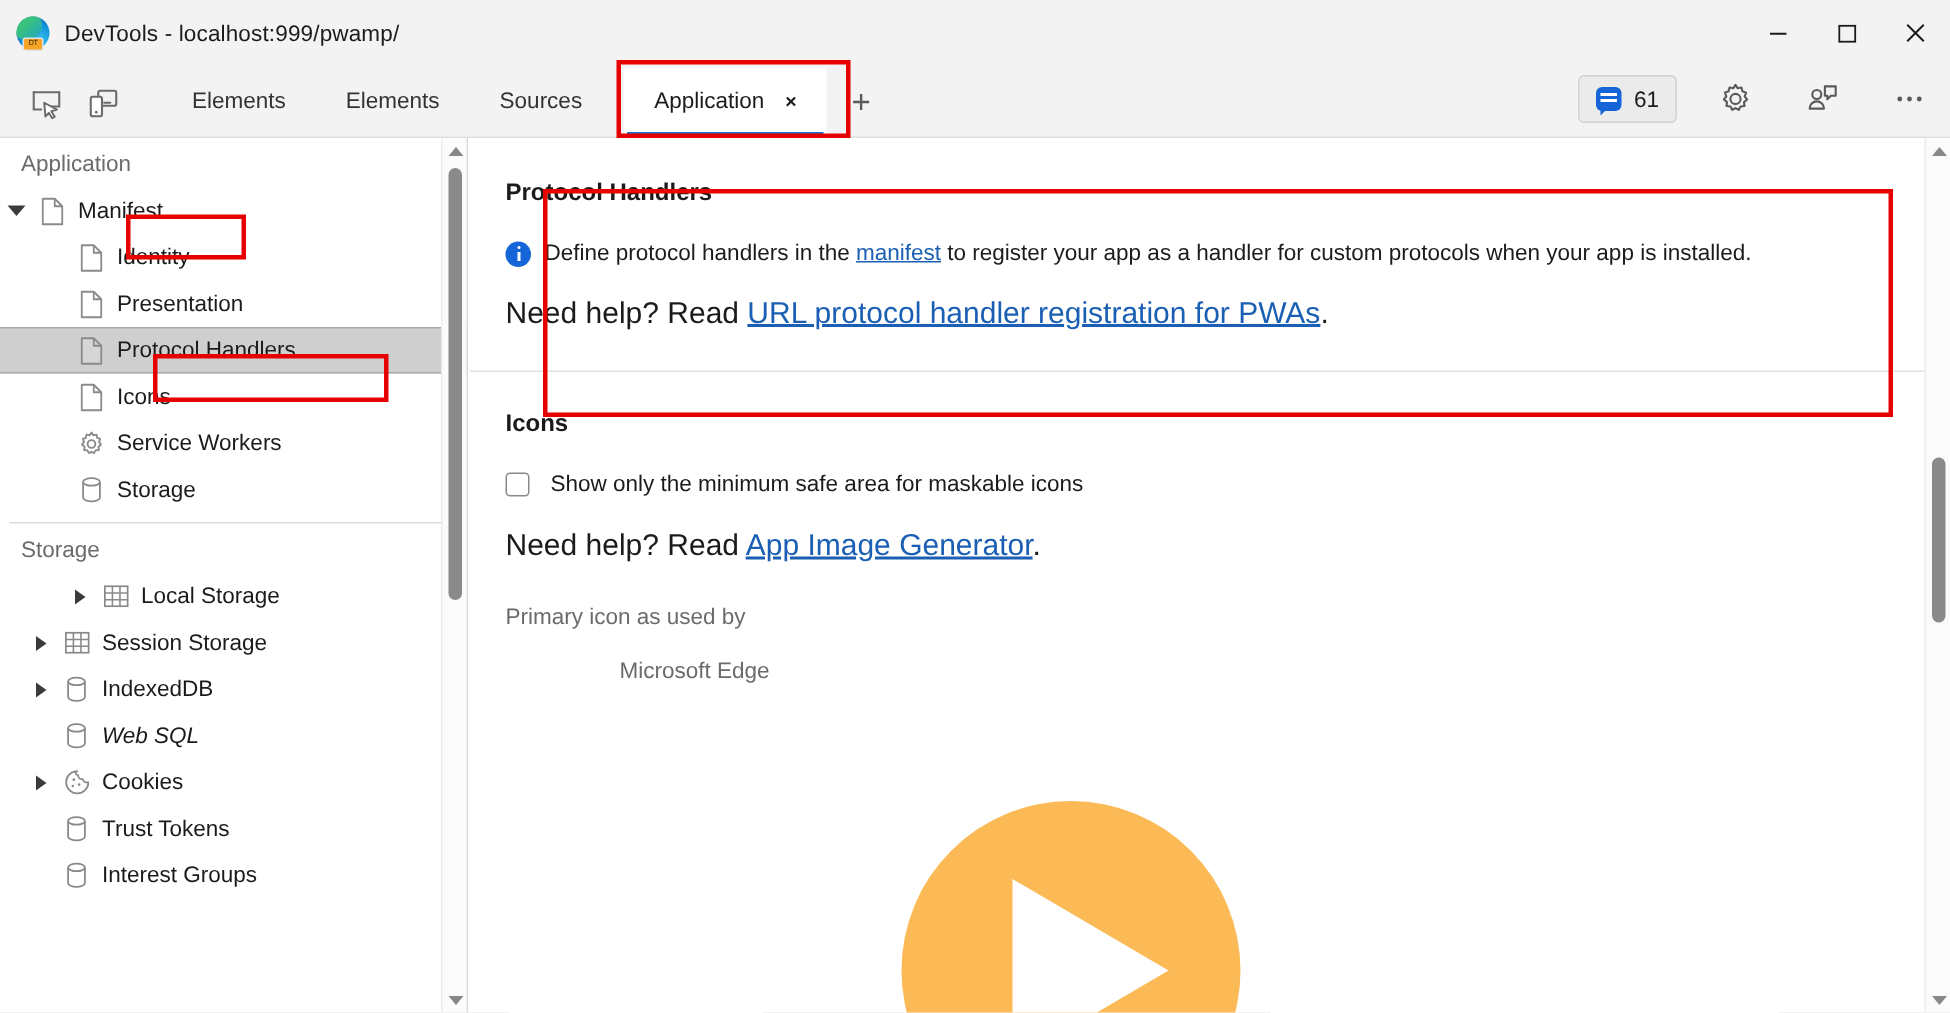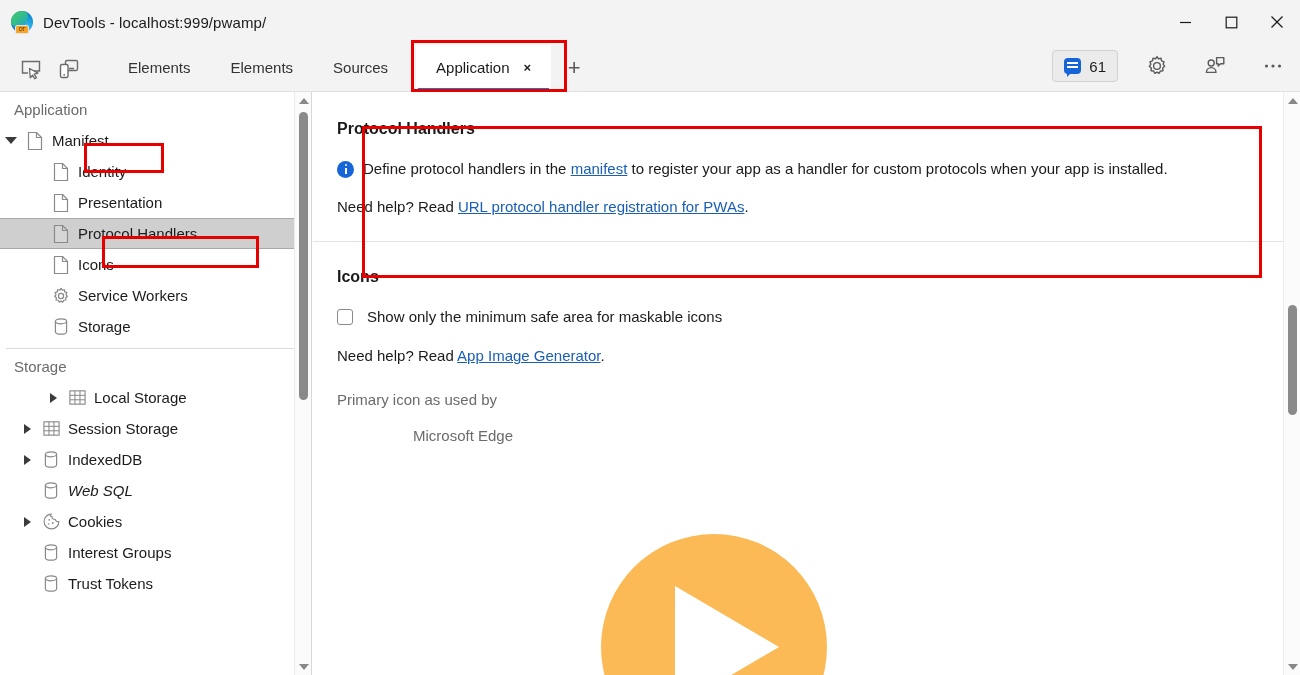--- a/index.html
+++ b/index.html
@@ -272,21 +272,21 @@
     width: 2px; height: 2px; background: #fff; border-radius: 50%;
   }
   .info-icon::after {
     content: "";
     position: absolute; left: 7.5px; top: 7px;
     width: 2px; height: 6px; background: #fff;
   }
   a.link {
     color: #1a5fb4; text-decoration: underline; cursor: default;
   }
-  .need-help { font-size: 15px; color: #1b1b1b; }
+  .need-help { font-size: 20px; color: #1b1b1b; }
   .cbrow { display: flex; align-items: center; font-size: 15px; color: #1b1b1b; }
   .checkbox {
     width: 16px; height: 16px;
     border: 1.5px solid #8a8a8a; border-radius: 3px;
     background: #fff; margin-right: 14px; flex: 0 0 auto;
     cursor: default;
   }
   .muted { color: #6b6b6b; font-size: 15px; }
   .mn-divider { height: 1px; background: #e2e2e2; margin: 0; }
   .icon-preview {
@@ -576,32 +576,32 @@
         </div>
 
         <div class="tree-row" style="padding-left:16px;">
           <span class="twisty"></span>
           <span class="tree-ico">
             <svg width="18" height="20" viewBox="0 0 18 20">
                 <ellipse cx="9" cy="4.3" rx="5.6" ry="2.5" fill="#fff" stroke="#8a8a8a" stroke-width="1.2"></ellipse>
                 <path d="M3.4 4.3v10.4c0 1.4 2.5 2.5 5.6 2.5s5.6-1.1 5.6-2.5V4.3" fill="none" stroke="#8a8a8a" stroke-width="1.2"></path>
               </svg>
           </span>
-          <span class="tree-label">Interest Groups</span>
+          <span class="tree-label">Trust Tokens</span>
         </div>
 
         <div class="tree-row" style="padding-left:16px;">
           <span class="twisty"></span>
           <span class="tree-ico">
             <svg width="18" height="20" viewBox="0 0 18 20">
                 <ellipse cx="9" cy="4.3" rx="5.6" ry="2.5" fill="#fff" stroke="#8a8a8a" stroke-width="1.2"></ellipse>
                 <path d="M3.4 4.3v10.4c0 1.4 2.5 2.5 5.6 2.5s5.6-1.1 5.6-2.5V4.3" fill="none" stroke="#8a8a8a" stroke-width="1.2"></path>
               </svg>
           </span>
-          <span class="tree-label">Trust Tokens</span>
+          <span class="tree-label">Interest Groups</span>
         </div>
       </div>
 
       <div class="sb-scroll">
         <div class="sb-arrow up">
             <span class="sb-up-tri"></span>
           </div>
         <div class="sb-thumb" style="top:20px; height:288px;"></div>
         <div class="sb-arrow down">
             <span class="sb-down-tri"></span>

